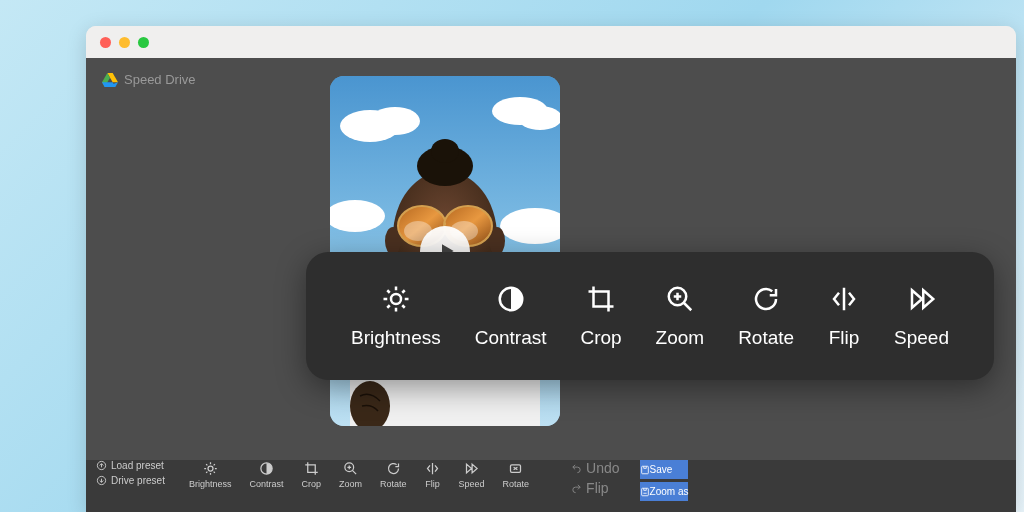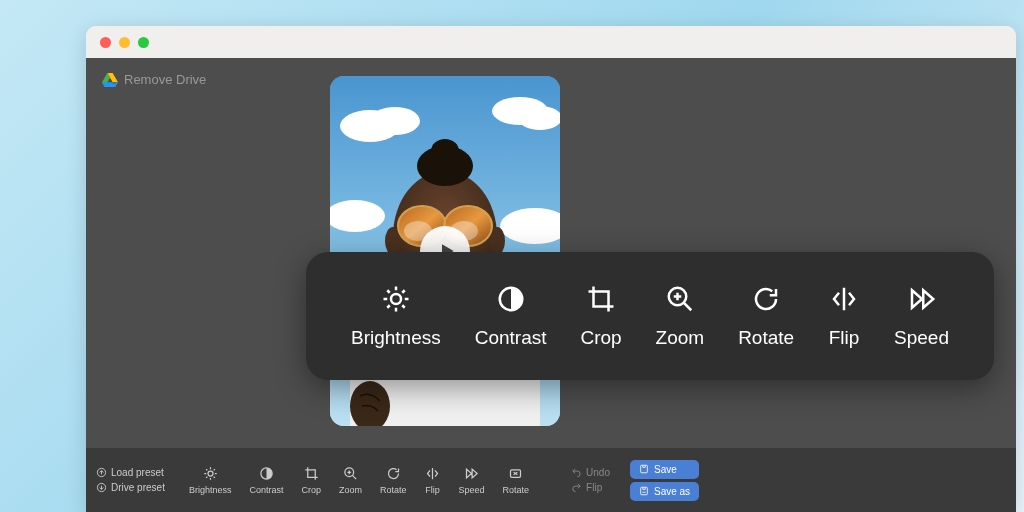--- a/index.html
+++ b/index.html
@@ -93,24 +93,23 @@
     gap: 12px;
     color: #fff;
     cursor: pointer;
   }
   .popup-item .ico { width: 32px; height: 32px; display: flex; align-items: center; justify-content: center; }
   .popup-item .ico svg { width: 30px; height: 30px; stroke: #fff; fill: none; stroke-width: 2; }
   .popup-item .lbl { font-size: 19px; font-weight: 400; }
   .bottom-bar {
     position: absolute;
     left: 0; right: 0; bottom: 0;
-    height: 64px;
+    height: 52px;
     background: #3a3a3a;
     display: flex;
-    align-items: center;
     padding: 0 10px;
     gap: 6px;
   }
   .preset-col {
     display: flex;
     flex-direction: column;
     gap: 4px;
     margin-right: 12px;
   }
   .preset-btn {
@@ -138,39 +137,38 @@
     display: flex;
     flex-direction: column;
     gap: 4px;
     margin-left: 30px;
   }
   .undo-btn {
     display: flex;
     align-items: center;
     gap: 4px;
     color: #888;
-    font-size: 10px;
+    font-size: 14px;
     cursor: pointer;
   }
   .undo-btn svg { width: 11px; height: 11px; }
   .save-col {
     display: flex;
     flex-direction: column;
     gap: 3px;
     margin-left: 14px;
   }
   .save-btn {
     display: flex;
     align-items: center;
-    gap: 5px;
     background: #4a7fd6;
     color: #fff;
     font-size: 10px;
-    padding: 4px 9px;
-    border-radius: 5px;
+    padding: 4px 0;
+    border-radius: 0;
     cursor: pointer;
   }
   .save-btn svg { width: 10px; height: 10px; }
 </style>
 </head>
 <body>
 
 <div class="window">
   <div class="titlebar">
     <div class="dot red"></div>
@@ -179,21 +177,21 @@
   </div>
   <div class="app-body">
 
     <div class="brand">
       <svg class="drive-logo" viewBox="0 0 24 21">
         <path d="M8 0 L16 0 L24 14 L16 14 Z" fill="#ffc107"></path>
         <path d="M0 14 L8 0 L12 7 L4 21 Z" fill="#4caf50"></path>
         <path d="M4 21 L24 14 L20 21 Z" fill="#2196f3"></path>
         <path d="M0 14 L16 14 L20 21 L4 21 Z" fill="#2196f3"></path>
       </svg>
-      <span>Remove Drive</span>
+      <span>Speed Drive</span>
     </div>
 
     <div class="media">
       <svg viewBox="0 0 230 350" preserveAspectRatio="xMidYMid slice">
         <defs>
           <linearGradient id="sky" x1="0" y1="0" x2="0" y2="1">
             <stop offset="0%" stop-color="#4a95d0"></stop>
             <stop offset="60%" stop-color="#8fc9ea"></stop>
             <stop offset="100%" stop-color="#bde0f2"></stop>
           </linearGradient>
@@ -356,21 +354,21 @@
               <rect x="4" y="3" width="16" height="18" rx="2"></rect>
               <path d="M9 3v5h6V3"></path>
             </svg>
           <span>Save</span>
         </div>
         <div class="save-btn">
           <svg viewBox="0 0 24 24" fill="none" stroke="#fff" stroke-width="2">
               <rect x="4" y="3" width="16" height="18" rx="2"></rect>
               <path d="M9 3v5h6V3M8 15h8"></path>
             </svg>
-          <span>Save as</span>
+          <span>Zoom as</span>
         </div>
       </div>
     </div>
 
   </div>
 </div>
 
 <div class="popup">
   <div class="popup-item">
     <div class="ico">

